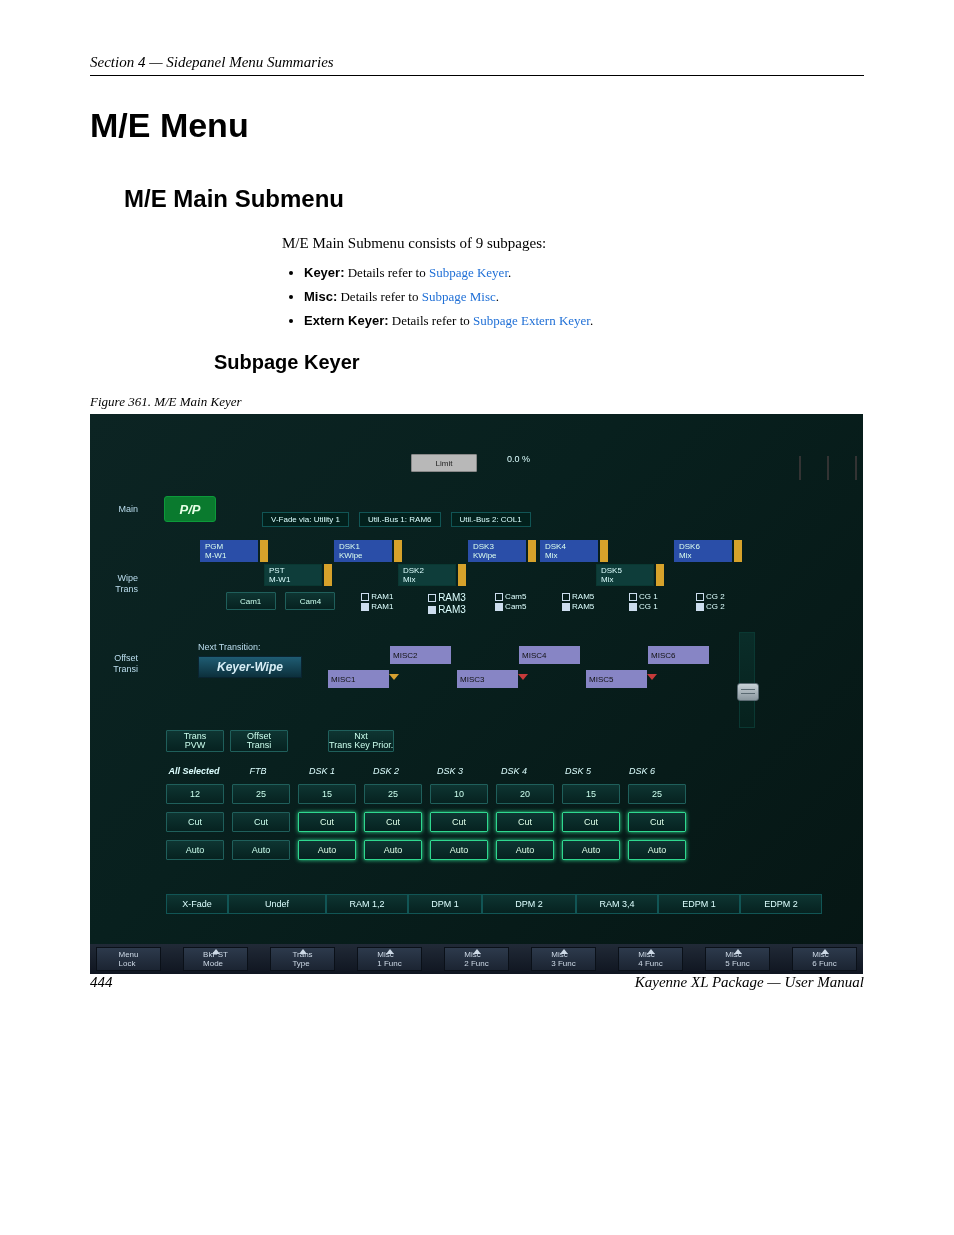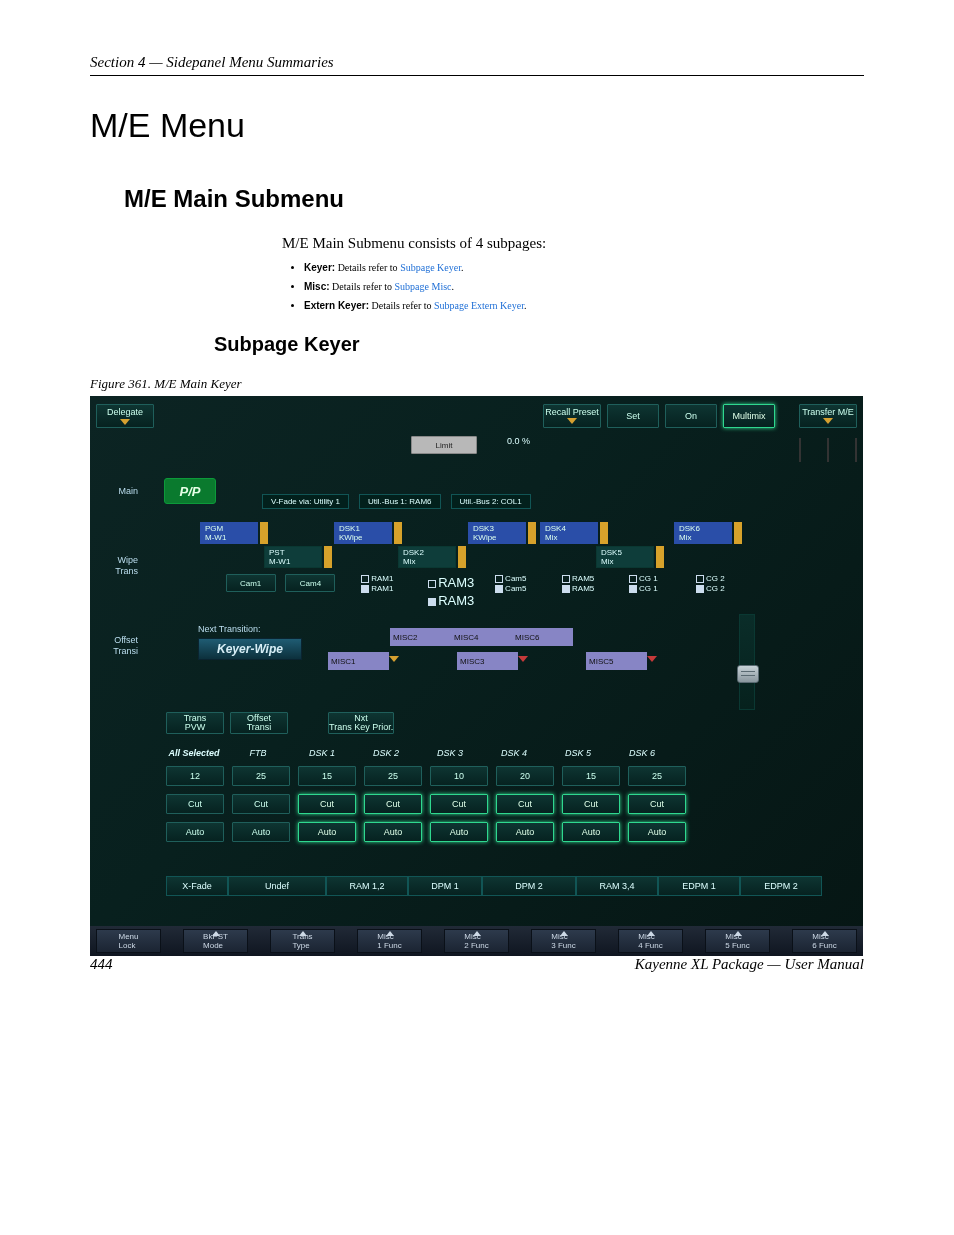--- a/index.html
+++ b/index.html
@@ -1,21 +1,21 @@
 <!DOCTYPE html>
 <html><head>
 <meta charset="utf-8">
 <style>
   body{font-family:"Palatino Linotype","Book Antiqua",Palatino,serif;background:#fff;color:#000;margin:0;padding:54px 90px 54px 90px;width:774px;}
   .sec-header{font-style:italic;font-size:15px;border-bottom:1px solid #000;padding-bottom:4px;margin-bottom:30px}
-  h1{font-family:Arial,Helvetica,sans-serif;font-weight:400;font-size:34px;margin:0 0 40px 0}
+  h1{font-family:Arial,Helvetica,sans-serif;font-weight:700;font-size:34px;margin:0 0 40px 0}
   h2{font-family:Arial,Helvetica,sans-serif;font-weight:700;font-size:24px;margin:0 0 22px 0;margin-left:34px}
   h3{font-family:Arial,Helvetica,sans-serif;font-weight:700;font-size:20px;margin:22px 0 14px 0;margin-left:124px}
   p.intro{margin-left:192px;font-size:15px;margin-top:8px;margin-bottom:8px}
-  ul.bul{margin-left:192px;padding-left:22px;font-size:10px}
+  ul.bul{margin-left:192px;padding-left:22px;font-size:13px}
   ul.bul li{margin:8px 0}
   ul.bul li .blabel{font-family:Arial,Helvetica,sans-serif;font-weight:700}
   .linkref{color:#1f6fd6}
   .figcap{font-style:italic;font-size:13px;margin:20px 0 4px 0}
   .ui{width:773px;height:560px;background:linear-gradient(135deg,#0c2423,#08201e 40%,#061614);position:relative;font-family:Arial,Helvetica,sans-serif;color:#dff;overflow:hidden;font-size:10px}
   .topbar{height:32px;display:flex;align-items:center;gap:6px;padding:4px 6px}
   .btn{border:1px solid #1f5f5b;background:linear-gradient(#0e3532,#062220);color:#cfe;font-size:9px;height:22px;display:flex;align-items:center;justify-content:center;min-width:50px;border-radius:1px}
   .btn.lit{border-color:#2fd88f;box-shadow:0 0 4px #2fd88f;color:#dfffe8}
   .btn.xs{min-width:30px;font-size:8px;height:16px}
   .leftnav{position:absolute;left:0;top:36px;width:52px;height:484px;display:flex;flex-direction:column;gap:58px;padding-top:54px;align-items:flex-end}
@@ -63,49 +63,31 @@
   .slider .handle::before,.slider .handle::after{content:"";position:absolute;left:3px;right:3px;height:1px;background:#5a6a72}
   .slider .handle::before{top:5px}.slider .handle::after{top:9px}
   .pagefoot{display:flex;justify-content:space-between;font-style:italic;font-size:15px;}
 </style>
 </head>
 <body>
 
 <div class="sec-header">Section 4 — Sidepanel Menu Summaries</div>
 <h1>M/E Menu</h1>
 <h2>M/E Main Submenu</h2>
-<p class="intro">M/E Main Submenu consists of 4 subpages:</p>
+<p class="intro">M/E Main Submenu consists of 9 subpages:</p>
 <ul class="bul" id="bul">
     <li><span class="blabel">Keyer:</span><span> Details refer to </span><span class="linkref">Subpage Keyer</span><span>.</span></li>
     <li><span class="blabel">Misc:</span><span> Details refer to </span><span class="linkref">Subpage Misc</span><span>.</span></li>
     <li><span class="blabel">Extern Keyer:</span><span> Details refer to </span><span class="linkref">Subpage Extern Keyer</span><span>.</span></li>
   </ul>
 <h3>Subpage Keyer</h3>
 <div class="figcap">Figure 361.  M/E Main Keyer</div>
 
 <div class="ui">
 
-  <div class="topbar">
-    <div class="btn" style="min-width:56px;line-height:9px;flex-direction:column">
-        <span>Delegate</span>
-        <span class="tri dn" style="margin-top:2px"></span>
-      </div>
-    <div style="flex:1"></div>
-    <div class="btn" style="min-width:56px;line-height:9px;flex-direction:column">
-        <span style="text-align:center">Recall Preset</span>
-        <span class="tri dn" style="margin-top:1px"></span>
-      </div>
-    <div class="btn">Set</div>
-    <div class="btn">On</div>
-    <div class="btn lit">Multimix</div>
-    <div class="btn" style="min-width:56px;line-height:9px;flex-direction:column;margin-left:18px">
-        <span style="text-align:center">Transfer M/E</span>
-        <span class="tri dn" style="margin-top:1px"></span>
-      </div>
-  </div>
 
   <div class="leftnav" id="leftnav">
       <div class="navitem">Main</div>
       <div class="navitem">Wipe<br>Trans</div>
       <div class="navitem">Offset<br>Transi</div>
     </div>
 
   <div class="body">
     <div class="limitrow">
       <div class="btn xs" style="min-width:64px;background:#b8b8b8;color:#222;border-color:#888">Limit</div>
@@ -149,37 +131,37 @@
         </div>
         <div class="lane" style="margin-top: 6px;">
           <div style="width: 26px;"></div>
           <div class="btn xs" style="min-width: 48px;">Cam1</div>
           <div style="width: 6px;"></div>
           <div class="btn xs" style="min-width: 48px;">Cam4</div>
           <div style="width: 6px;"></div>
           <div style="width: 14px;"></div>
           <div style="width: 58px; font-size: 8px; line-height: 10px;"><span class="sq"></span>RAM1<br><span class="sq fill"></span>RAM1</div>
           <div style="width: 6px;"></div>
-          <div style="width: 58px; font-size: 13px; line-height: 18px;"><span class="sq"></span>RAM3<br><span class="sq fill"></span>RAM3</div>
+          <div style="width: 58px; font-size: 10px; line-height: 12px;"><span class="sq"></span>RAM3<br><span class="sq fill"></span>RAM3</div>
           <div style="width: 6px;"></div>
           <div style="width: 58px; font-size: 8px; line-height: 10px;"><span class="sq"></span>Cam5<br><span class="sq fill"></span>Cam5</div>
           <div style="width: 6px;"></div>
           <div style="width: 58px; font-size: 8px; line-height: 10px;"><span class="sq"></span>RAM5<br><span class="sq fill"></span>RAM5</div>
           <div style="width: 6px;"></div>
           <div style="width: 58px; font-size: 8px; line-height: 10px;"><span class="sq"></span>CG 1<br><span class="sq fill"></span>CG 1</div>
           <div style="width: 6px;"></div>
           <div style="width: 58px; font-size: 8px; line-height: 10px;"><span class="sq"></span>CG 2<br><span class="sq fill"></span>CG 2</div>
           <div style="width: 6px;"></div>
         </div>
       </div>
 
     <div class="nextrans">Next Transition:</div>
     <div class="keyerwipe">Keyer-Wipe</div>
     <div class="miscgrid" id="miscgrid">
-        <div style="display: flex; margin-left: 62px;">
+        <div style="display: flex; gap: 68px; margin-left: 62px;">
           <div class="misccell lilac">MISC2</div>
           <div class="misccell lilac">MISC4</div>
           <div class="misccell lilac">MISC6</div>
         </div>
         <div style="display: flex; gap: 68px; margin-top: 4px;">
           <div class="misccell lilac" style="position: relative;">MISC1<span style="position:absolute;right:-10px;top:4px" class="tri dn "></span></div>
           <div class="misccell lilac" style="position: relative;">MISC3<span style="position:absolute;right:-10px;top:4px" class="tri dn red"></span></div>
           <div class="misccell lilac" style="position: relative;">MISC5<span style="position:absolute;right:-10px;top:4px" class="tri dn red"></span></div>
         </div>
       </div>

